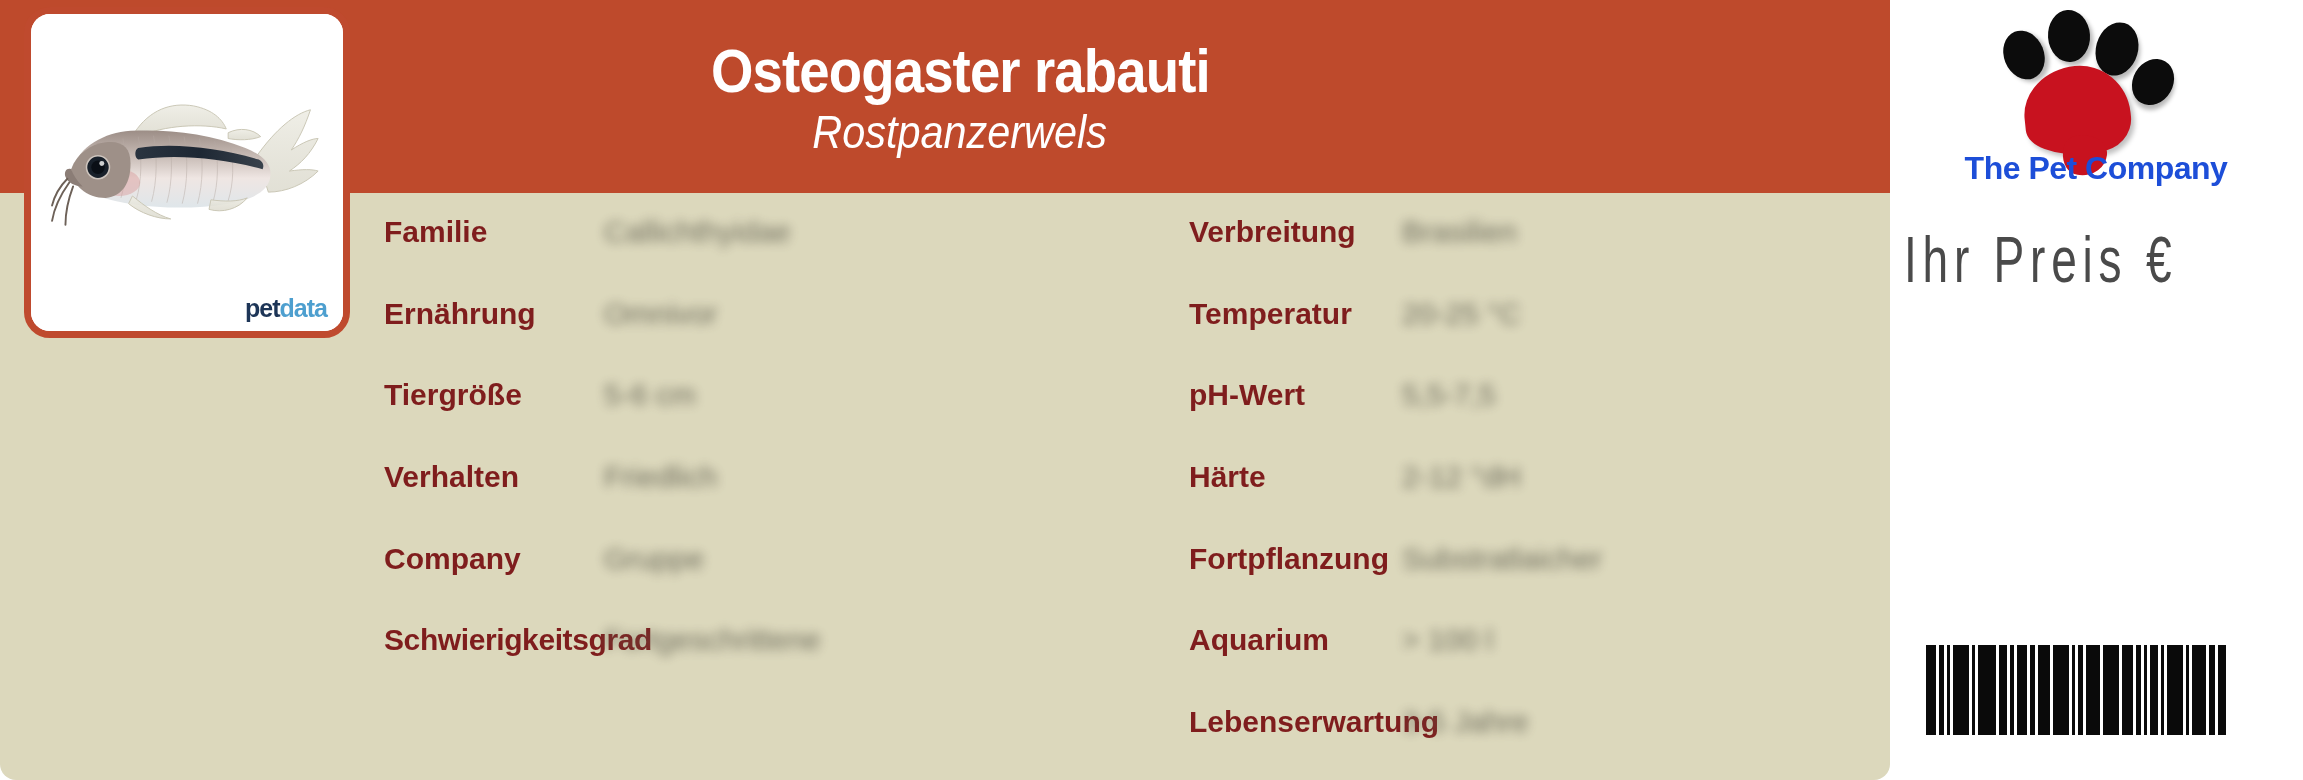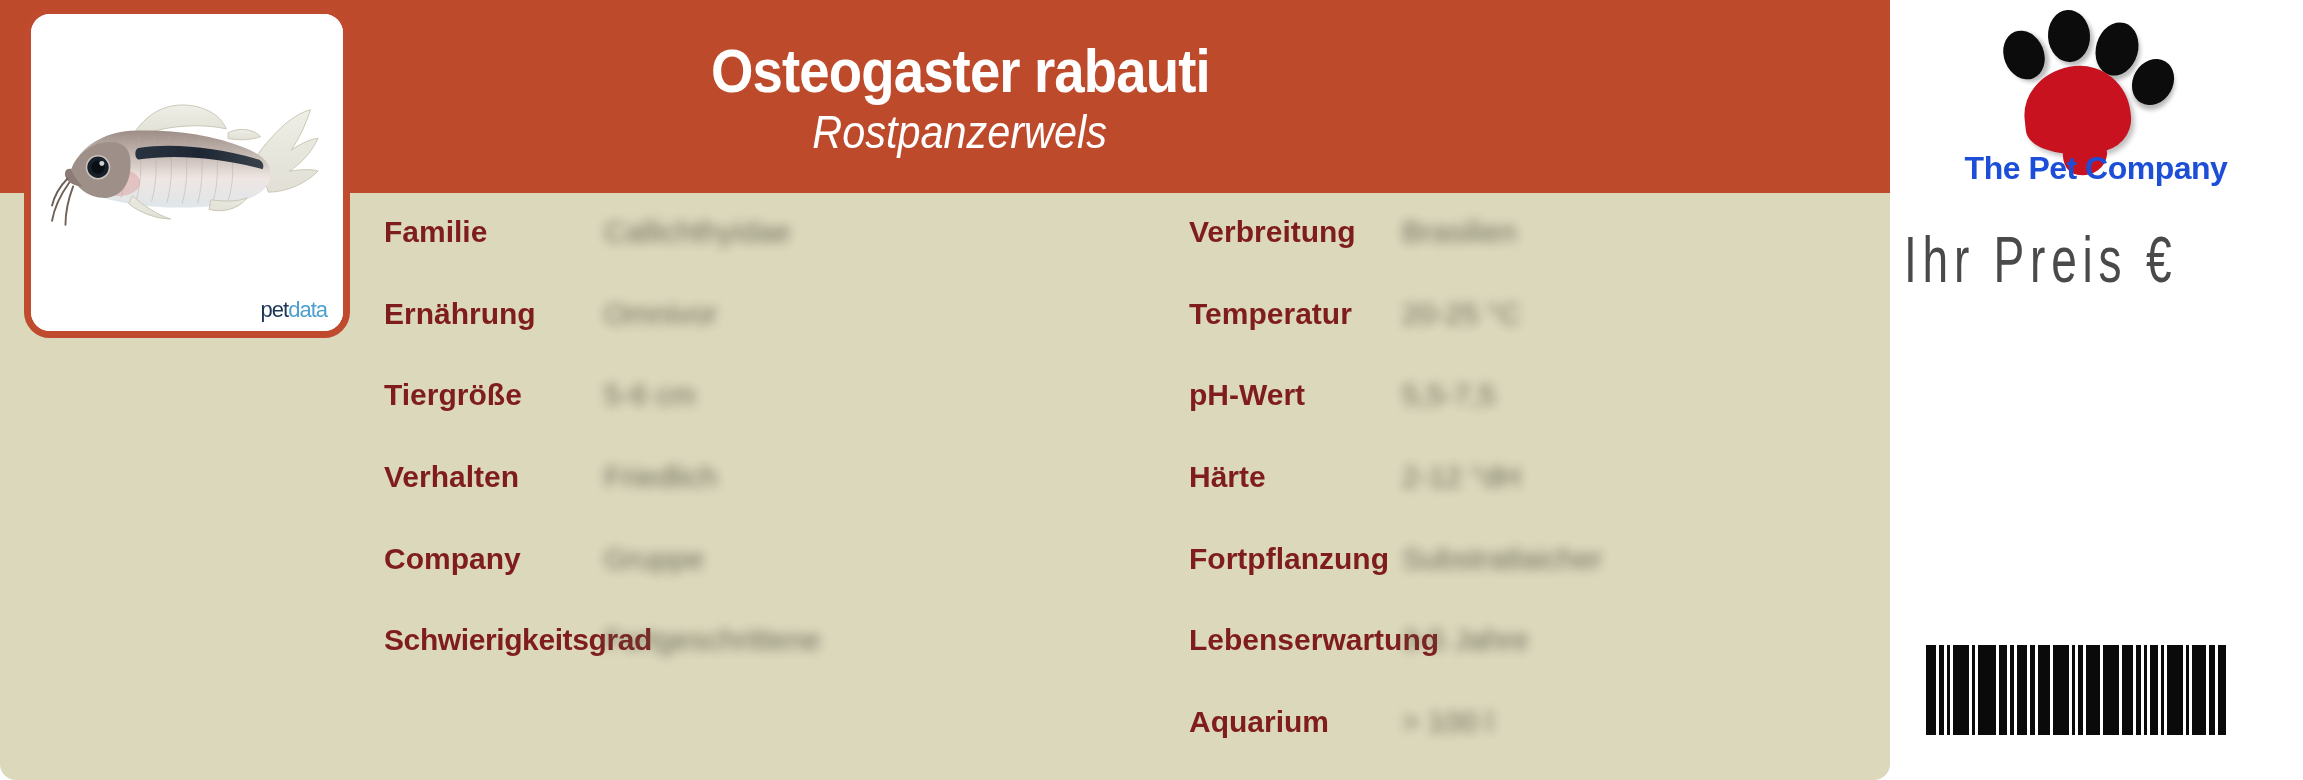--- a/index.html
+++ b/index.html
@@ -18,21 +18,21 @@
             line-height:1.02;white-space:nowrap;transform:scaleX(.88);transform-origin:center;}
   .common-name{font-size:46px;font-style:italic;color:#ffffff;line-height:1.05;
                margin-top:6px;white-space:nowrap;transform:scaleX(.9);transform-origin:center;}
 
   
   .photo-card{position:absolute;left:24px;top:7px;width:326px;height:331px;
               background:#ffffff;border:7px solid #BF4A2E;border-radius:26px;
               box-sizing:border-box;overflow:hidden;}
   .photo-stage{position:absolute;left:0;top:0;right:0;bottom:0;}
 
-  .wm{position:absolute;right:16px;bottom:10px;font-size:22px;font-weight:normal;
+  .wm{position:absolute;right:16px;bottom:10px;font-size:25px;font-weight:bold;
       letter-spacing:-1px;line-height:1;}
   .wm .p1{color:#1d3557;}
   .wm .p2{color:#4d9fcf;}
 
   
   .attrs{position:absolute;left:0;top:193px;width:1890px;height:587px;}
   .col{position:absolute;top:0;height:587px;}
   .col-left{left:384px;width:750px;}
   .col-right{left:1144px;width:746px;margin-left:45px;}
   .row{position:relative;height:81.7px;}
@@ -207,26 +207,26 @@
         </div>
         <div class="row">
           <span class="lbl">Härte</span>
           <span class="val">2-12 °dH</span>
         </div>
         <div class="row">
           <span class="lbl">Fortpflanzung</span>
           <span class="val">Substratlaicher</span>
         </div>
         <div class="row">
+          <span class="lbl">Aquarium</span>
+          <span class="val">&gt; 100 l</span>
+        </div>
+        <div class="row">
           <span class="lbl">Lebenserwartung</span>
           <span class="val">3-5 Jahre</span>
-        </div>
-        <div class="row">
-          <span class="lbl">Aquarium</span>
-          <span class="val">&gt; 100 l</span>
         </div>
       </div>
 
     </div>
   </div>
 
   <div class="strip">
 
     <div class="logo">
       <div class="paw">

